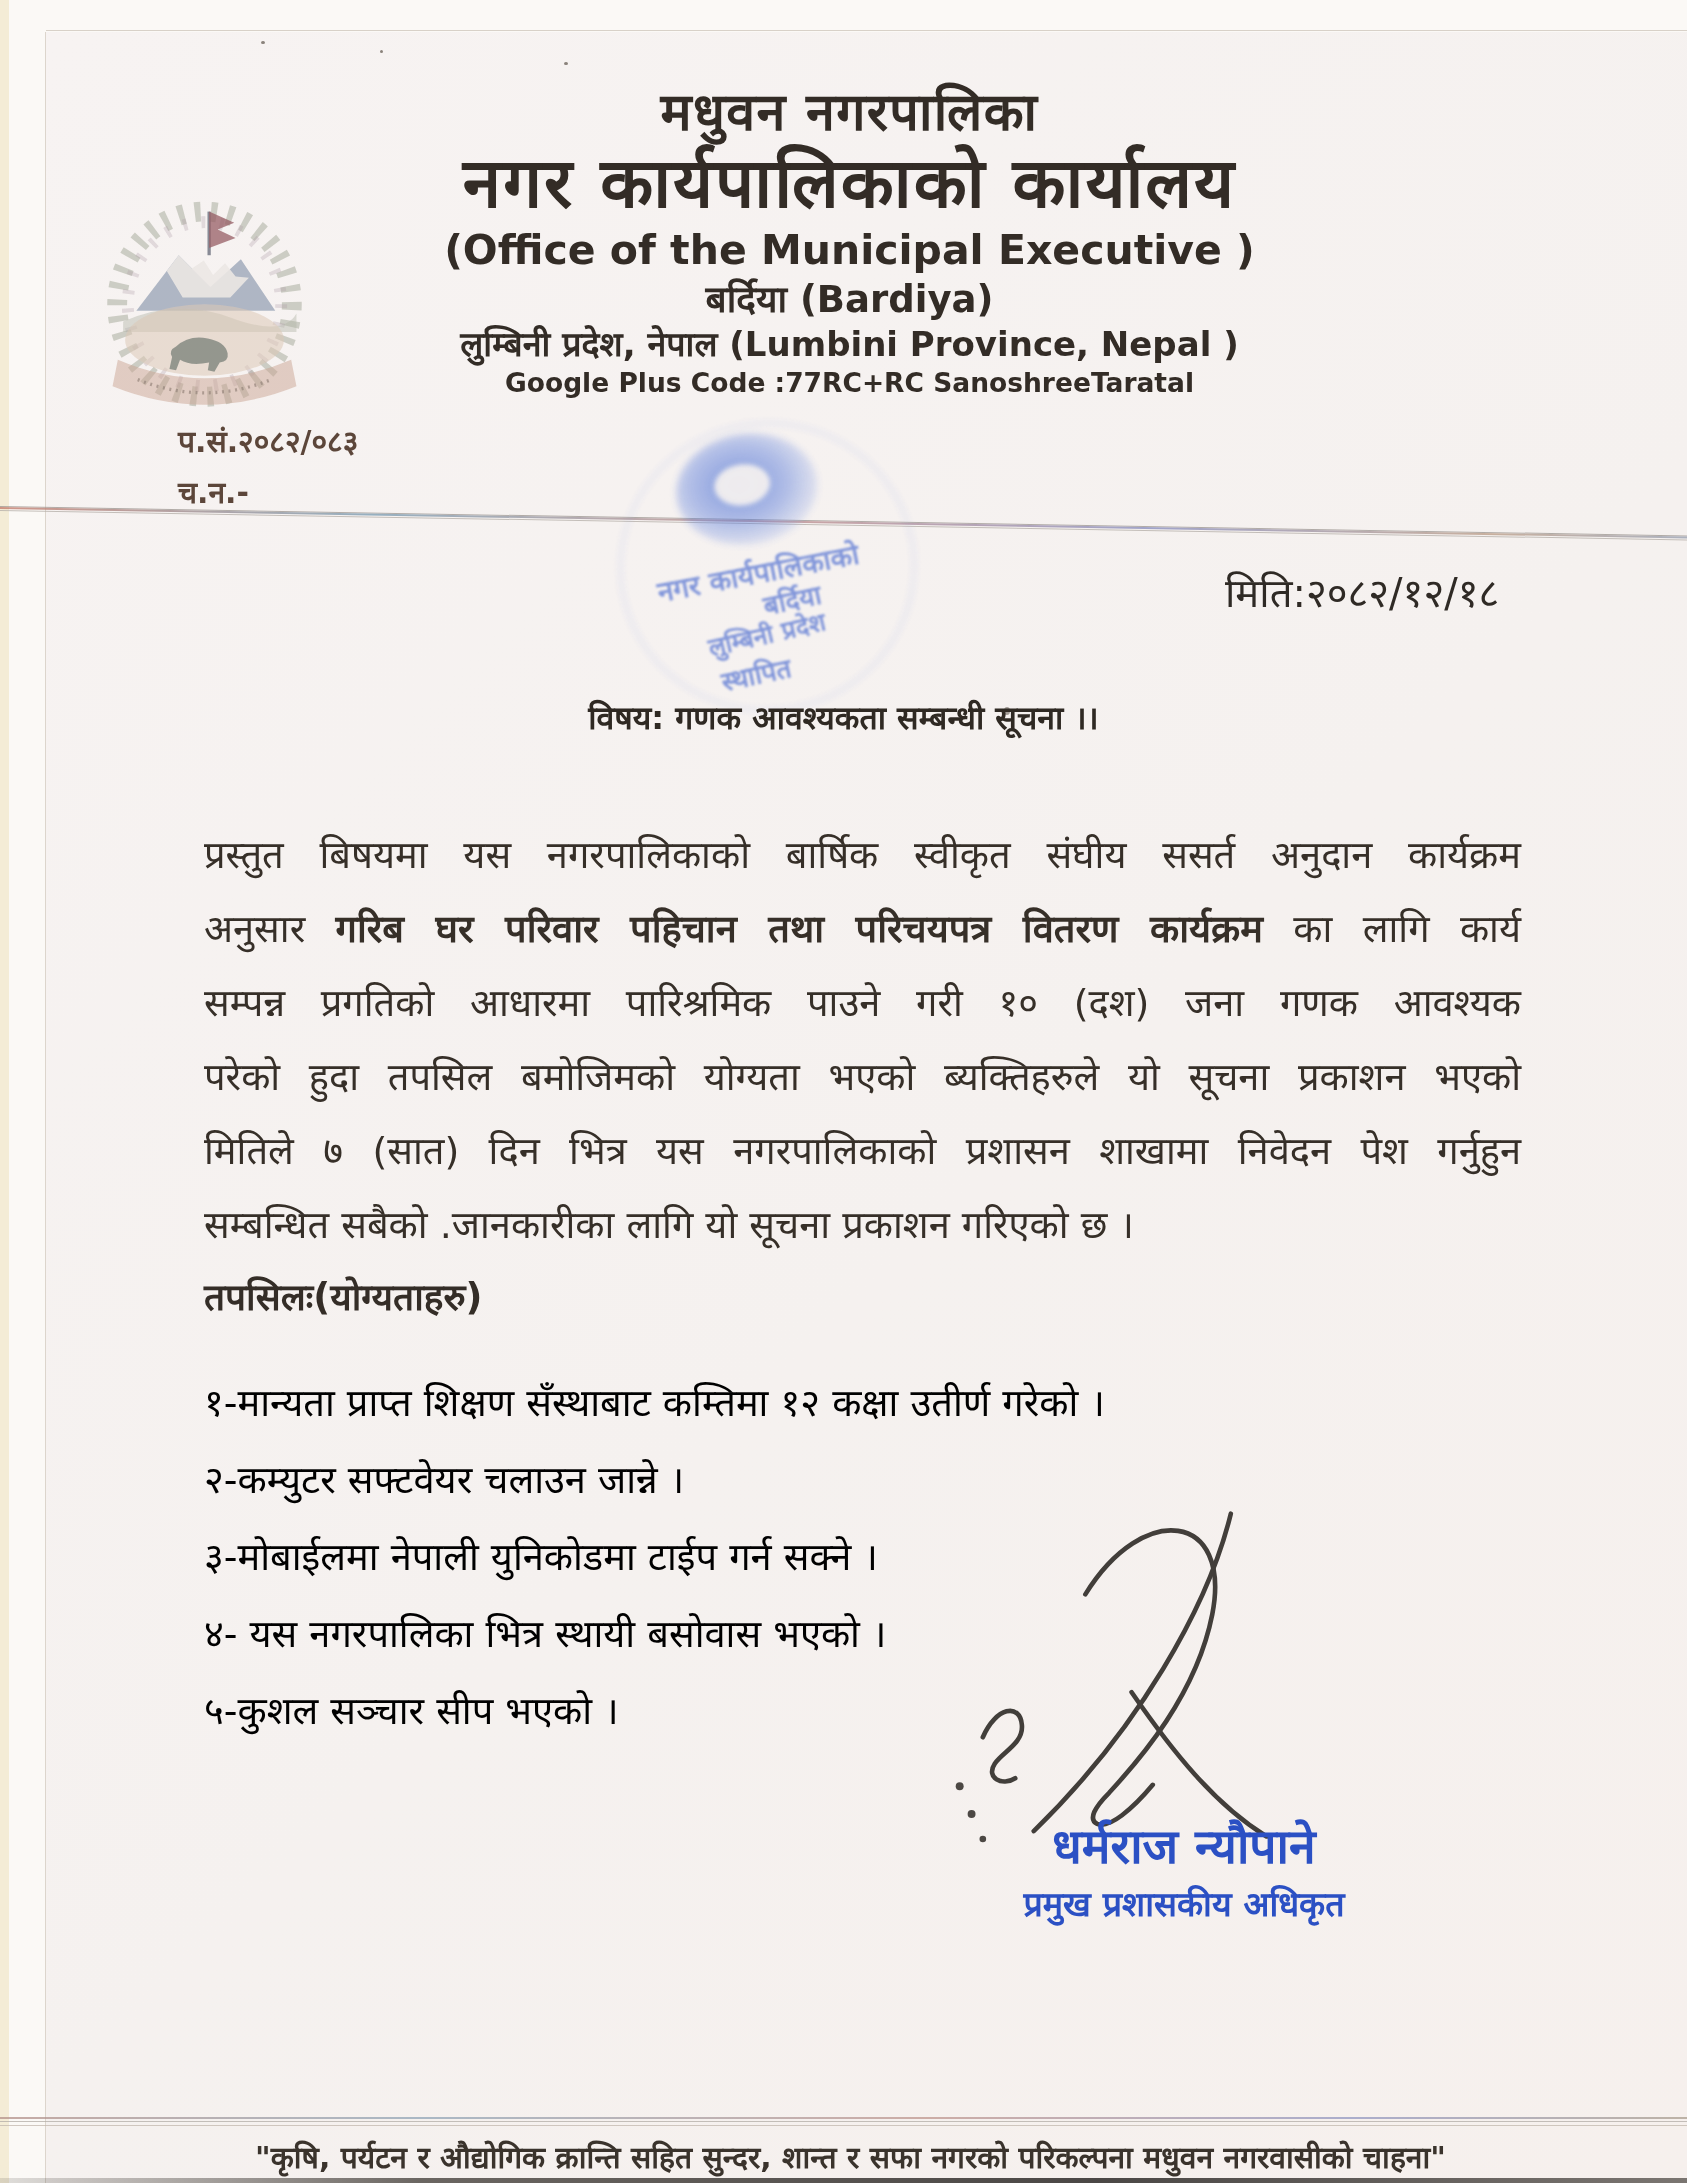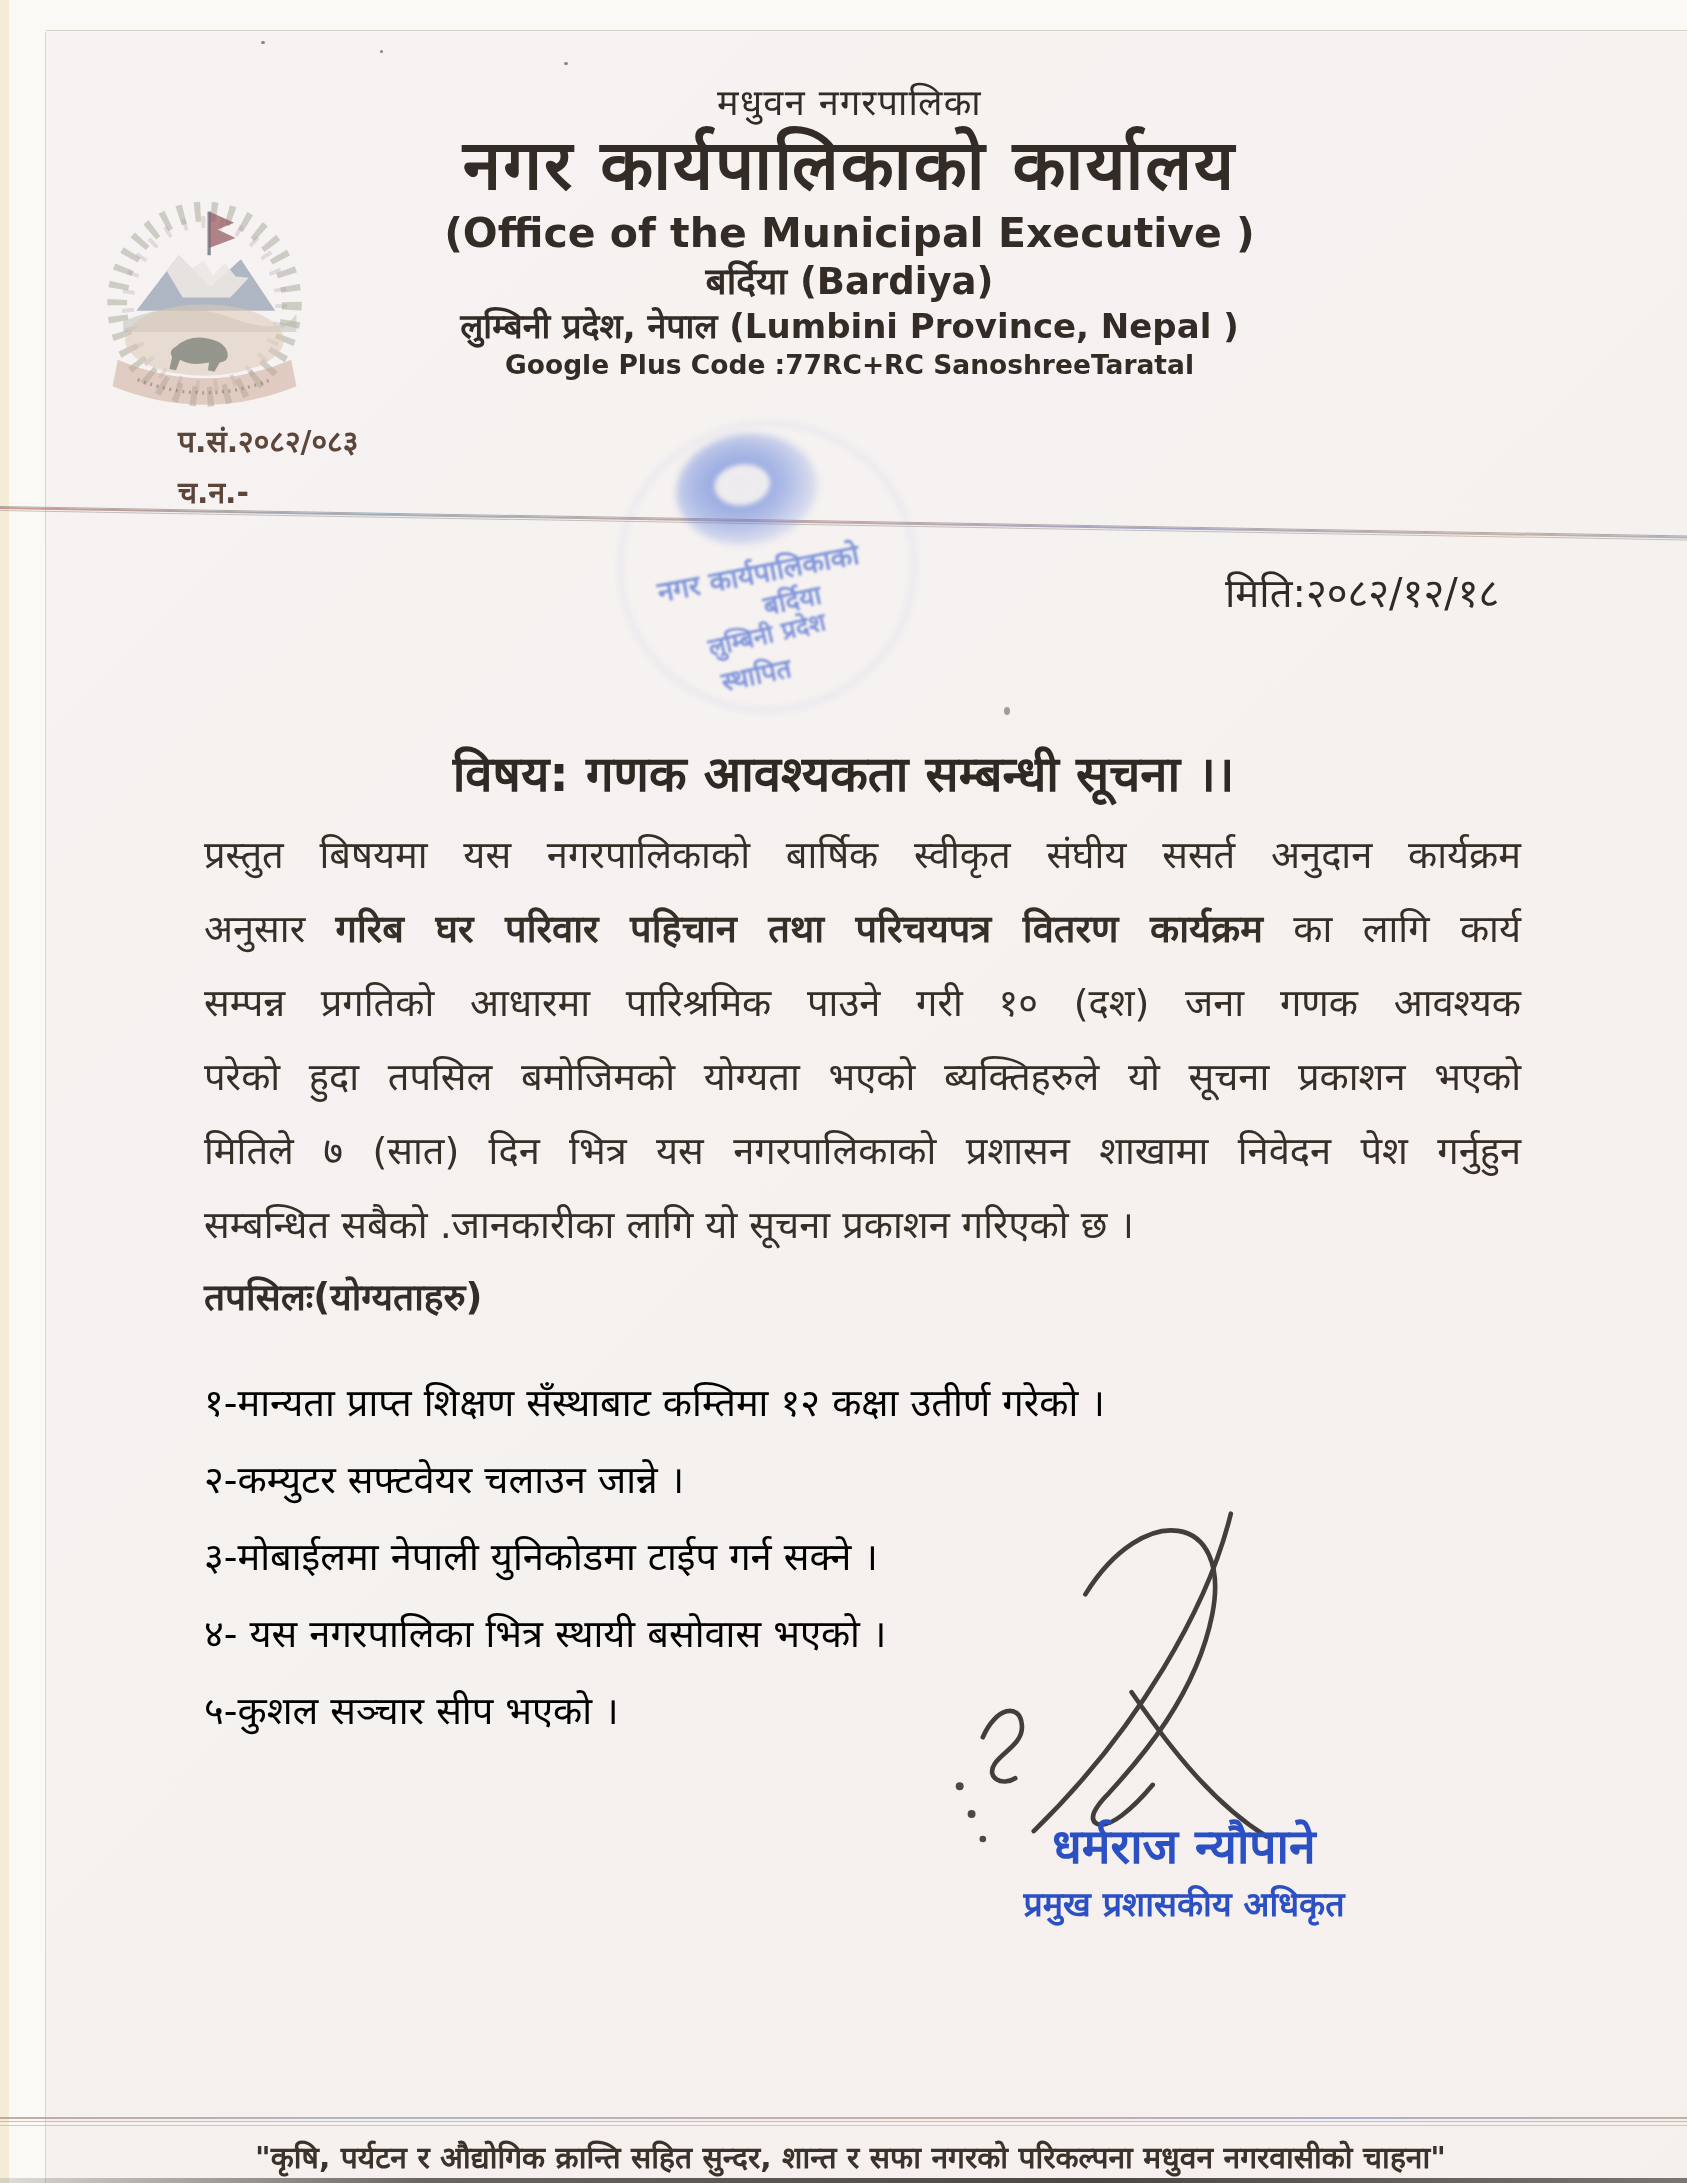--- a/index.html
+++ b/index.html
@@ -7,21 +7,21 @@
         font-family:"DejaVu Sans","Liberation Sans",sans-serif;color:#38312b;}
   .edge-strip{position:absolute;left:0;top:0;width:9.3px;height:2183px;background:#f4ecd6;}
   .paper{position:absolute;left:46px;top:32px;width:1641px;height:2152px;
          background:linear-gradient(135deg,#f7f3f2 0%,#f5f1ef 55%,#f6f0ed 100%);}
   .paper-edge-v{position:absolute;left:45px;top:32px;width:1.3px;height:2152px;background:#dcd5cc;}
   .paper-edge-h{position:absolute;left:46px;top:30px;width:1641px;height:1.3px;background:#d8d1c8;}
   .speck{position:absolute;border-radius:50%;background:#50463c;opacity:.65;}
 
   
   .header{position:absolute;left:112px;top:83px;width:1475px;text-align:center;color:#332c26;}
-  .h-np1{font-size:36px;font-weight:400;letter-spacing:1.3px;line-height:1.12;}
+  .h-np1{font-size:52px;font-weight:700;letter-spacing:1.3px;line-height:1.12;}
   .h-en1{font-size:31px;font-weight:700;margin-top:6.6px;line-height:1.1;}
   .h-np2{font-size:69px;font-weight:700;margin-top:2.6px;letter-spacing:2px;line-height:1.15;}
   .h-en2{font-size:41px;font-weight:700;margin-top:5.3px;line-height:1.1;}
   .h-np3{font-size:37px;font-weight:700;margin-top:6.6px;line-height:1.1;}
   .h-np4{font-size:34px;font-weight:700;margin-top:5.3px;line-height:1.1;}
   .h-code{font-size:26.5px;font-weight:700;margin-top:4px;line-height:1.1;}
 
   .emblem{position:absolute;left:98px;top:197px;width:213px;height:221px;opacity:.88;}
 
   .refs{position:absolute;left:178px;top:427px;color:#5c463a;font-size:30px;font-weight:600;line-height:1.0;}
@@ -45,21 +45,21 @@
               background:rgba(246,242,240,.92);filter:blur(2px);}
   .stamp-text{position:absolute;width:100%;text-align:center;color:#4a6bd0;font-weight:600;opacity:.8;}
   .st0{top:120px;font-size:28px;transform:rotate(-3deg);}
   .st1{top:153px;font-size:26.5px;left:30px;transform:rotate(-4deg);}
   .st2{top:184px;font-size:25px;transform:rotate(-5deg);}
   .st3{top:222px;font-size:26.5px;left:-16px;transform:rotate(-4deg);}
 
   .date-line{position:absolute;left:1225px;top:564px;font-size:40px;color:#2f2a25;font-weight:400;}
 
   .subject{position:absolute;left:0;top:695px;width:1687px;text-align:center;box-sizing:border-box;
-           font-size:49px;font-weight:600;color:#2f2923;margin-top:44px;}
+           font-size:32px;font-weight:600;color:#2f2923;}
 
   .body-block{position:absolute;left:204px;top:818px;width:1317px;font-size:38px;color:#362f28;}
   .bline{line-height:74px;text-align:justify;text-align-last:justify;}
   .bline.last{text-align-last:left;}
   .bold{font-weight:700;}
 
   .qual-heading{position:absolute;left:204px;top:1270px;font-size:37px;font-weight:600;color:#342d27;}
   .qual-list{position:absolute;left:204px;top:1365px;width:1323px;font-size:38px;color:#000000;}
   .qual-item{line-height:77px;}
 

